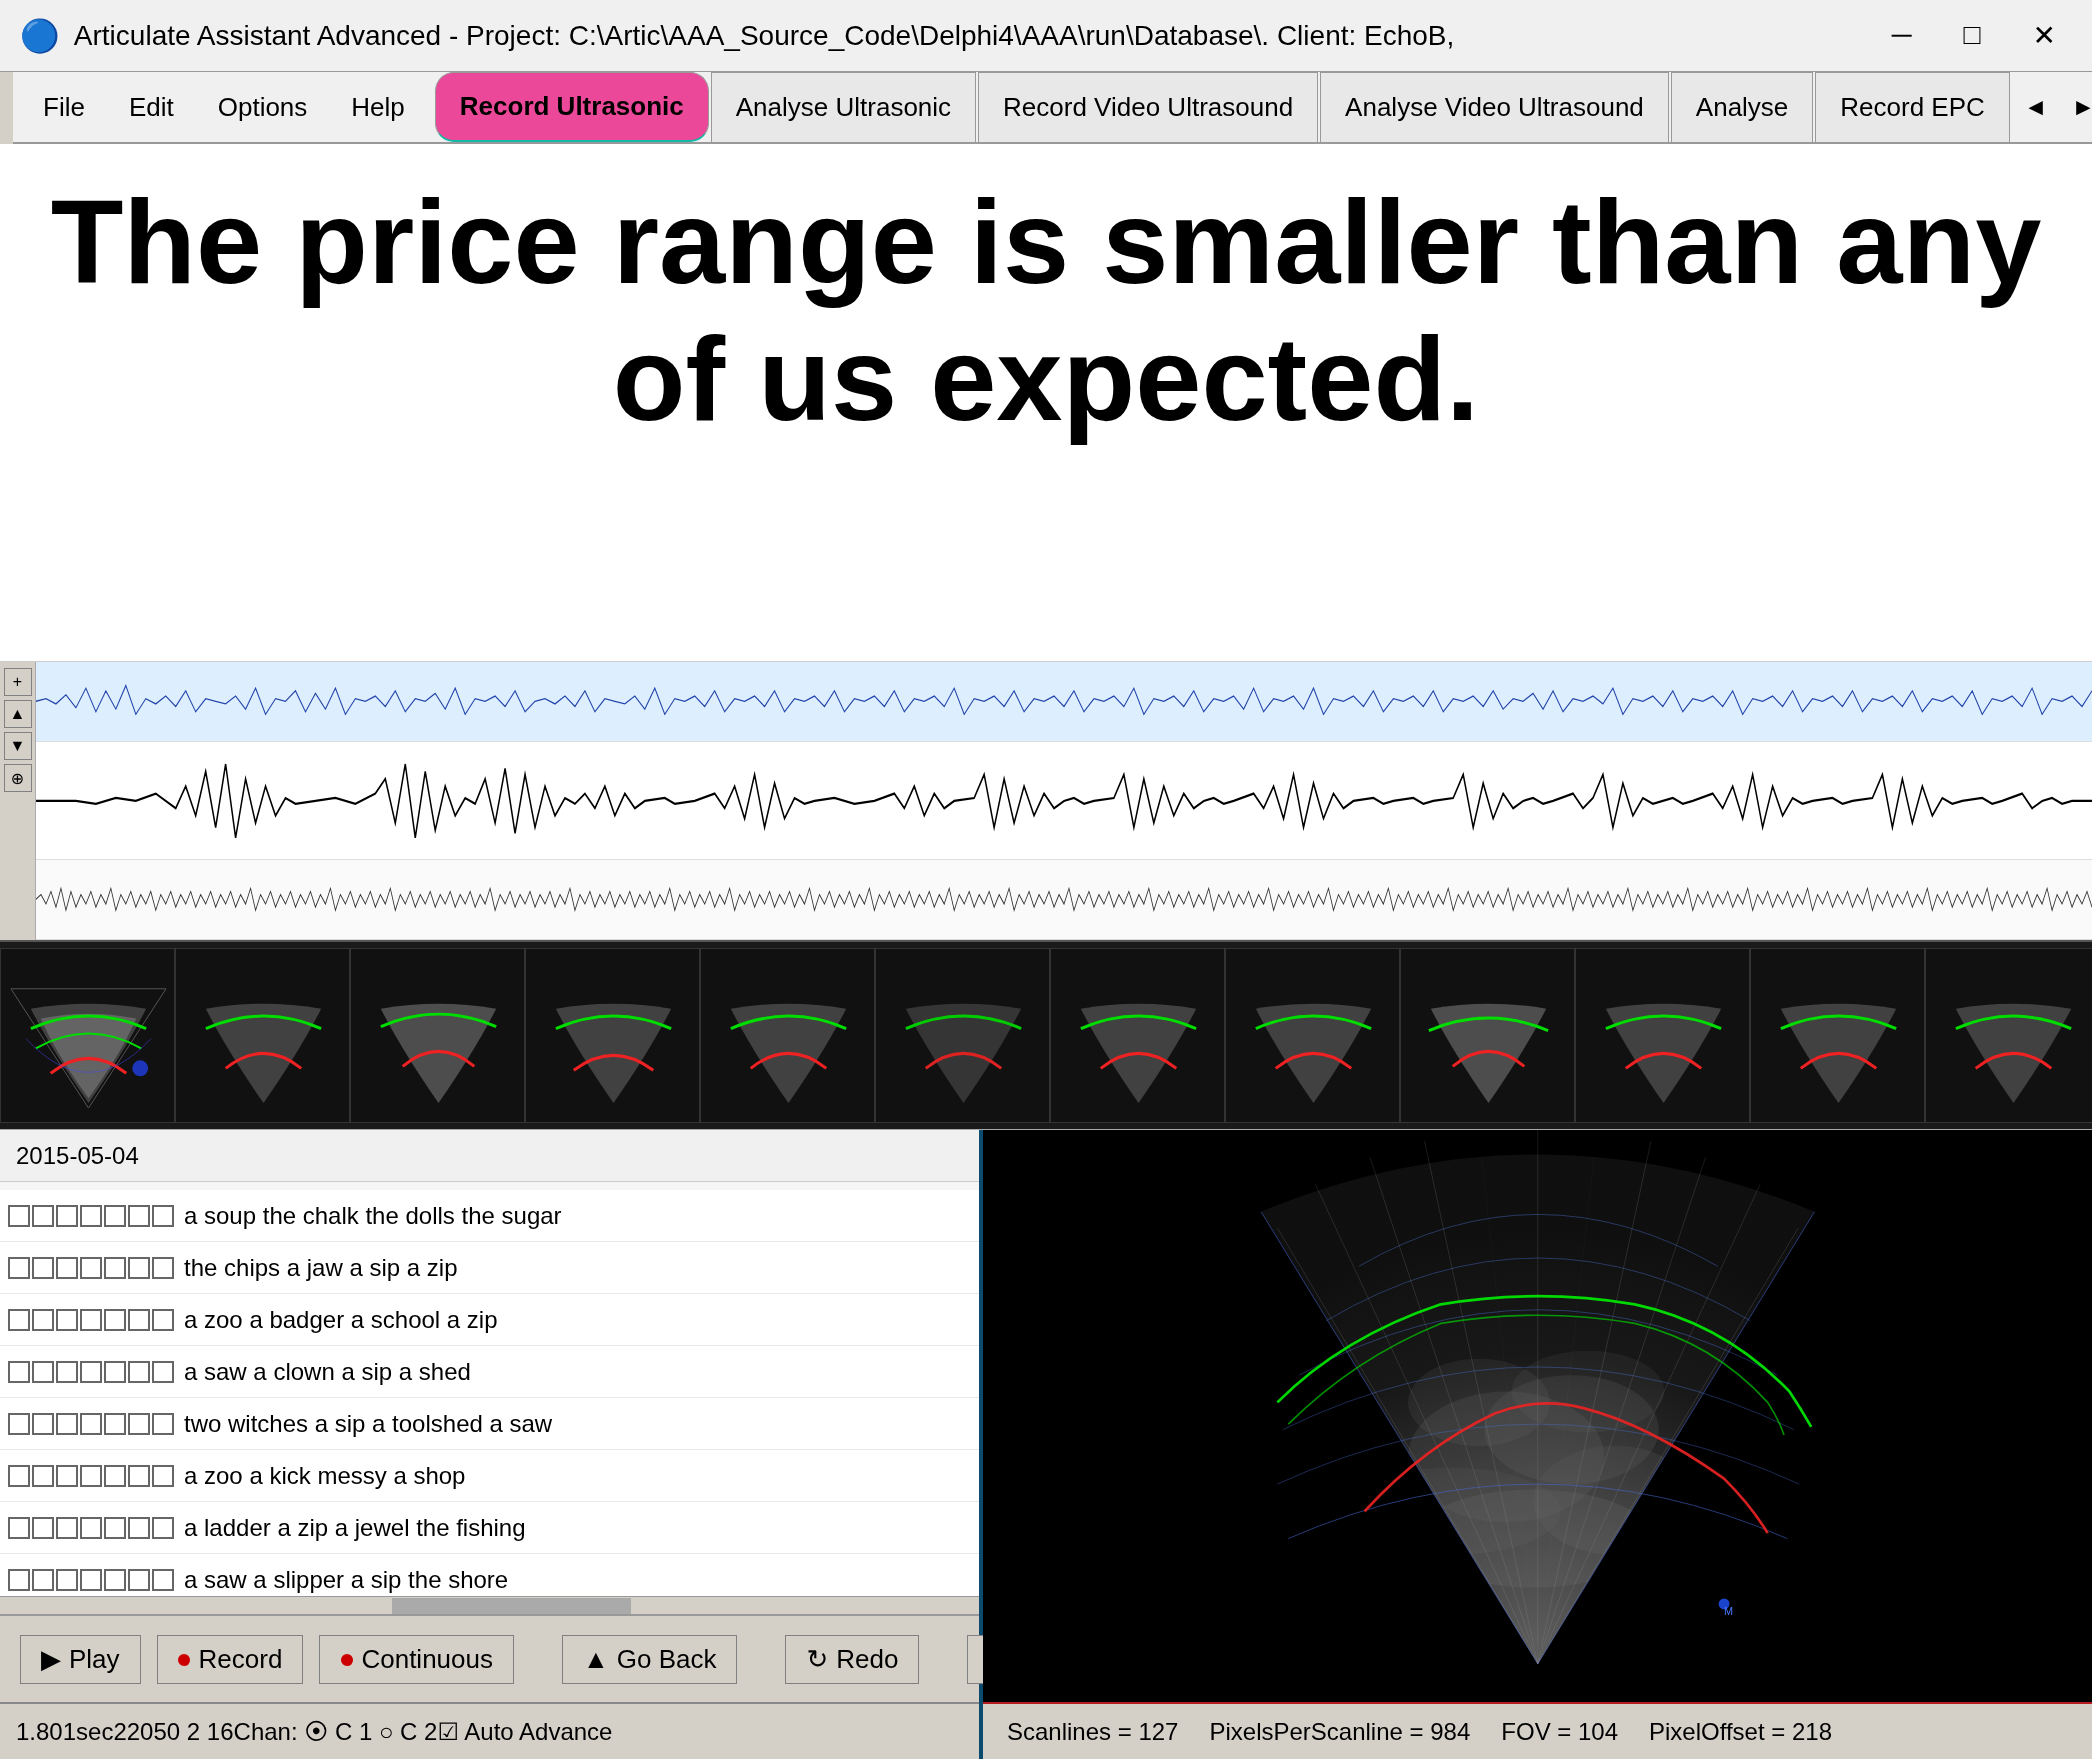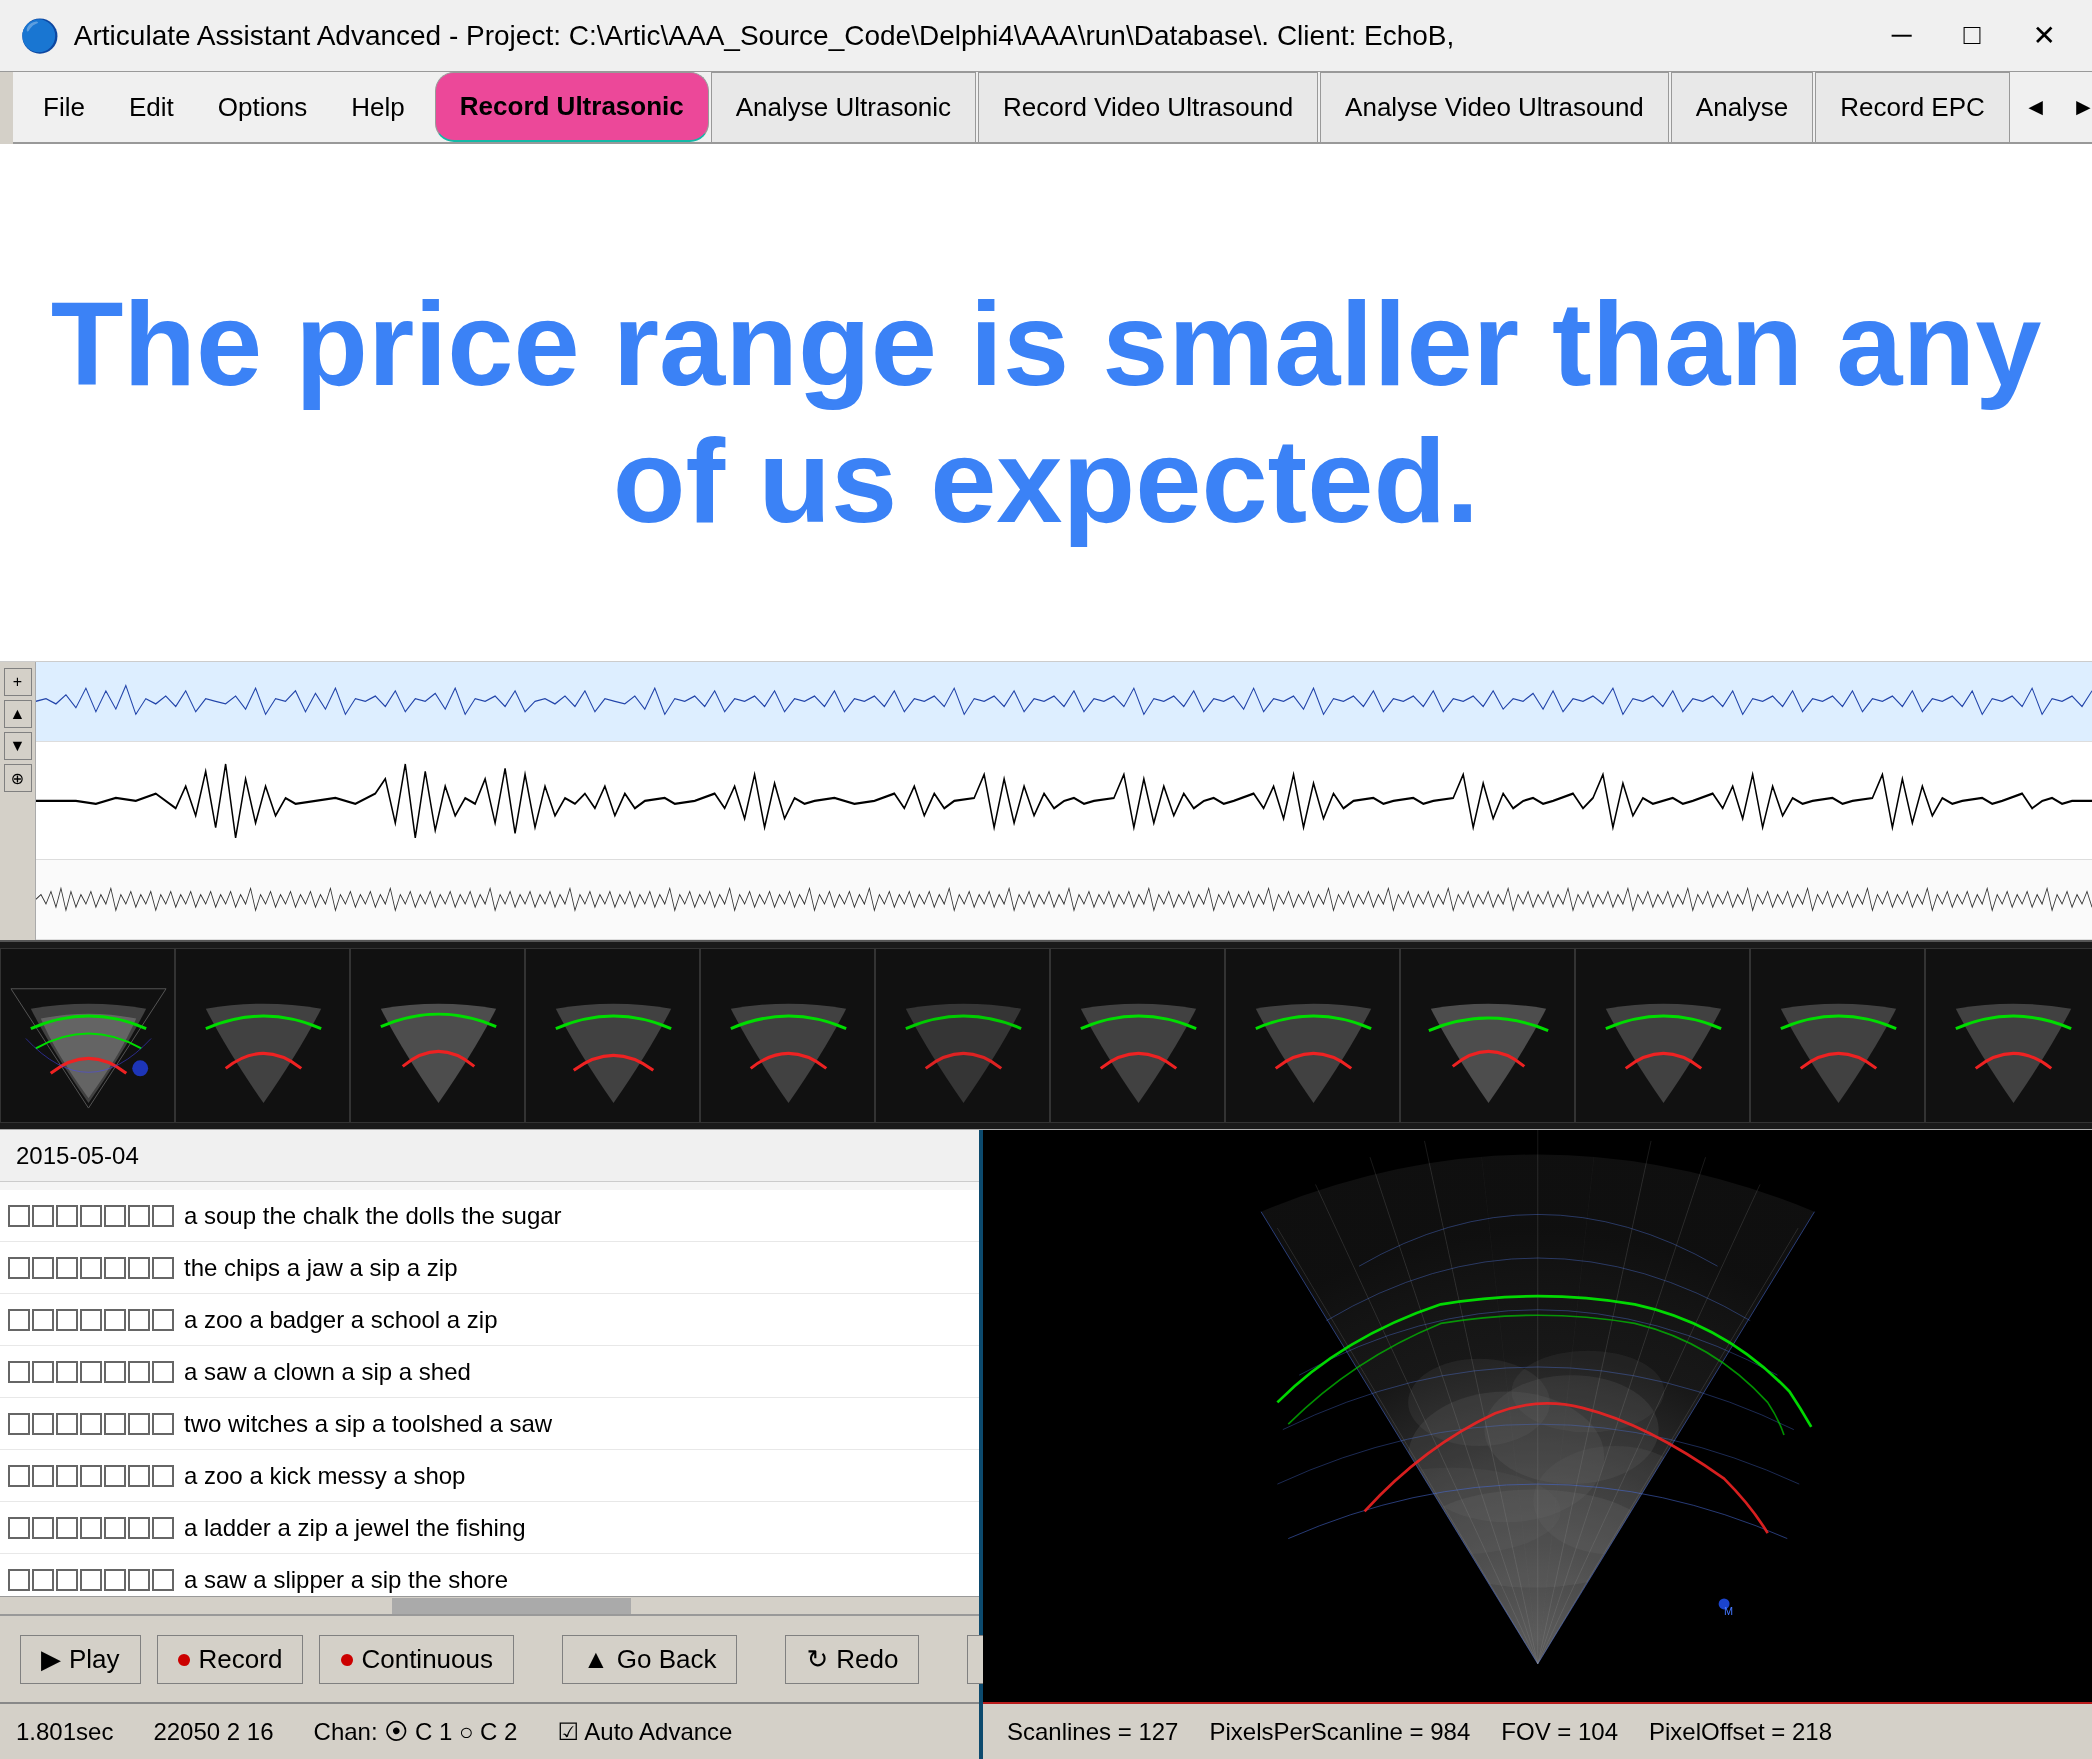--- a/index.html
+++ b/index.html
@@ -66,24 +66,23 @@
 
     
     #prompt-text {
       background: white;
       padding: 30px 40px 10px 40px;
       font-size: 119px;
       font-weight: bold;
       font-family: Arial, sans-serif;
       line-height: 1.15;
       text-align: center;
-      color: #3b82f6;
+      color: #000000;
       height: 517px;
       display: flex;
-      align-items: center;
       justify-content: center;
     }
 
     
     #waveform-section {
       background: white;
       display: flex;
       height: 279px;
       border-top: 1px solid #ccc;
     }
@@ -225,21 +224,20 @@
 
     
     #status-bar {
       height: 58px;
       background: #d4d0c8;
       border-top: 2px solid #888;
       display: flex;
       align-items: center;
       padding: 0 16px;
       font-size: 24px;
-      gap: 40px;
     }
 
     
     #right-panel {
       flex: 1;
       background: #000;
       position: relative;
       display: flex;
       flex-direction: column;
     }

